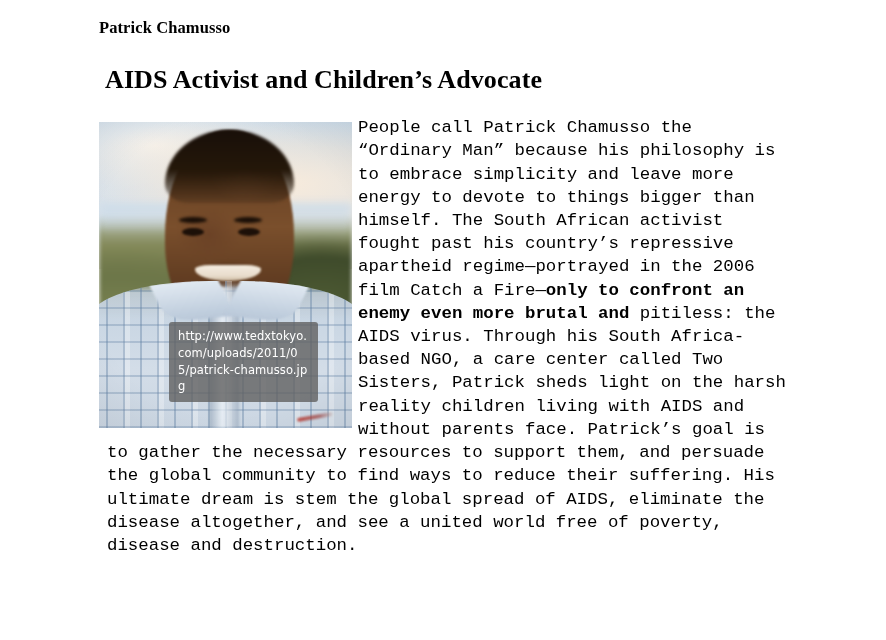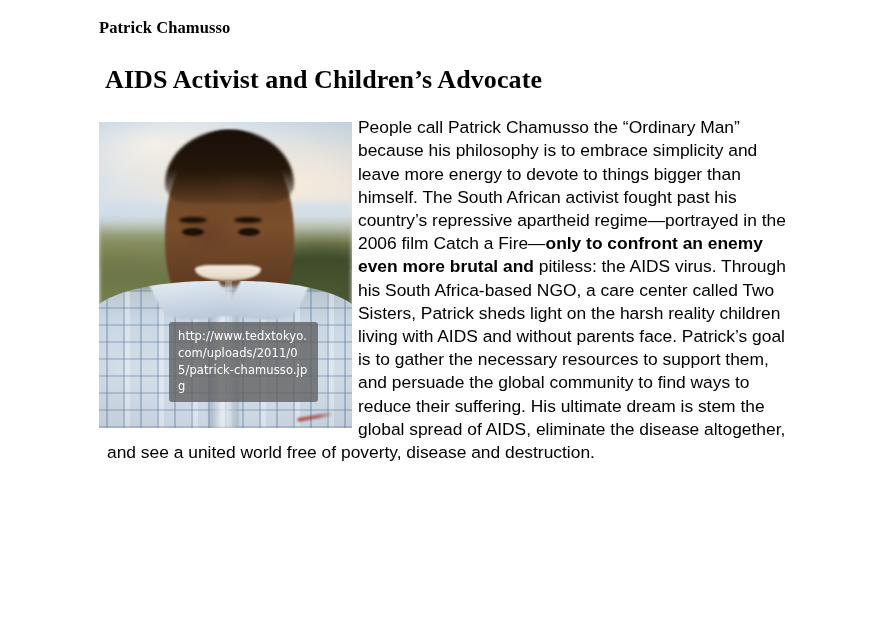--- a/index.html
+++ b/index.html
@@ -278,21 +278,21 @@
     font-size: 11.5px;
     line-height: 1.45;
     letter-spacing: 0.1px;
     word-break: break-all;
     text-align: left;
     z-index: 5;
   }
 
   
   .body-text {
-    font-family: Liberation Sans, sans-serif;
+    font-family: Liberation Mono, monospace;
     font-size: 17.4px;
     line-height: 23.2px;
     text-align: left;
     margin: 8px;
     padding-top: 14px;
     color: #000;
     hyphens: none;
   }
   .body-text b { font-weight: bold; }
 

